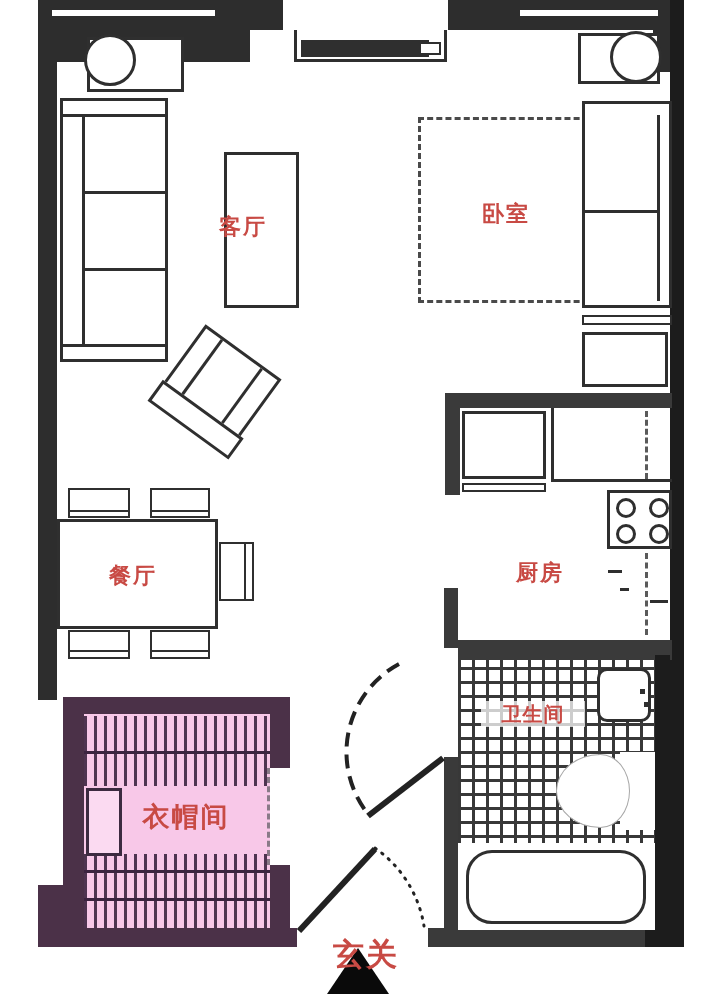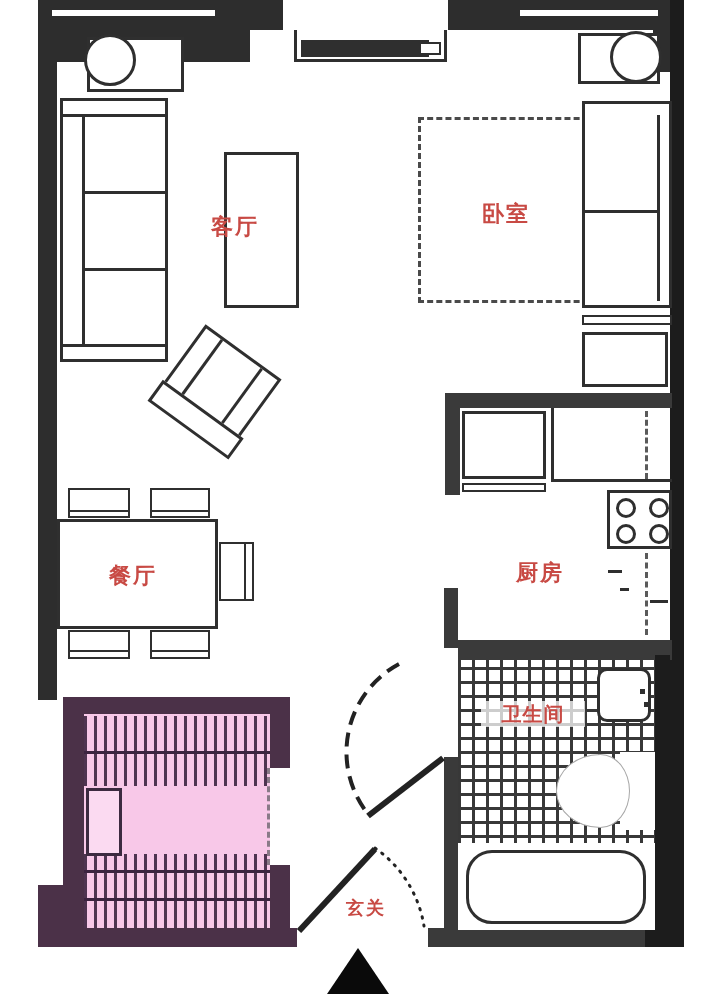--- a/index.html
+++ b/index.html
@@ -166,20 +166,21 @@
 
   <svg id="doors-svg" width="190" height="320" viewBox="0 0 190 320">
     <path d="M129 34 A100 100 0 0 0 98 184" fill="none" stroke="#222" stroke-width="4" stroke-dasharray="14 8"></path>
     <line x1="173" y1="128" x2="98" y2="186" stroke="#222" stroke-width="6"></line>
     <line x1="29" y1="301" x2="105" y2="219" stroke="#222" stroke-width="6"></line>
     <path d="M105 218 A118 118 0 0 1 154 296" fill="none" stroke="#222" stroke-width="3" stroke-dasharray="1.5 7" stroke-linecap="round"></path>
   </svg>
 
   <div id="entr-triangle"></div>
 
-  <div class="label" style="left:207px;top:214px;width:56px;">客厅</div>
+  <div class="label" style="left:215px;top:214px;width:56px;">客厅</div>
   <div class="label" style="left:478px;top:201px;width:56px;">卧室</div>
   <div class="label" style="left:105px;top:563px;width:56px;">餐厅</div>
   <div class="label" style="left:508px;top:560px;width:64px;">厨房</div>
   <div class="label" style="left:481px;top:701px;width:104px;font-size:20px;letter-spacing:1px;background:rgba(255,255,255,.75);padding:1px 0;">卫生间</div>
-  <div class="label" style="left:332px;top:898px;width:68px;font-size:18px;">玄关</div>
+  <div class="label" style="left:106px;top:801px;width:160px;font-size:27px;">衣帽间</div>
+  <div class="label" style="left:332px;top:936px;width:68px;font-size:31px;">玄关</div>
 
 </div>
 
 </body></html>

